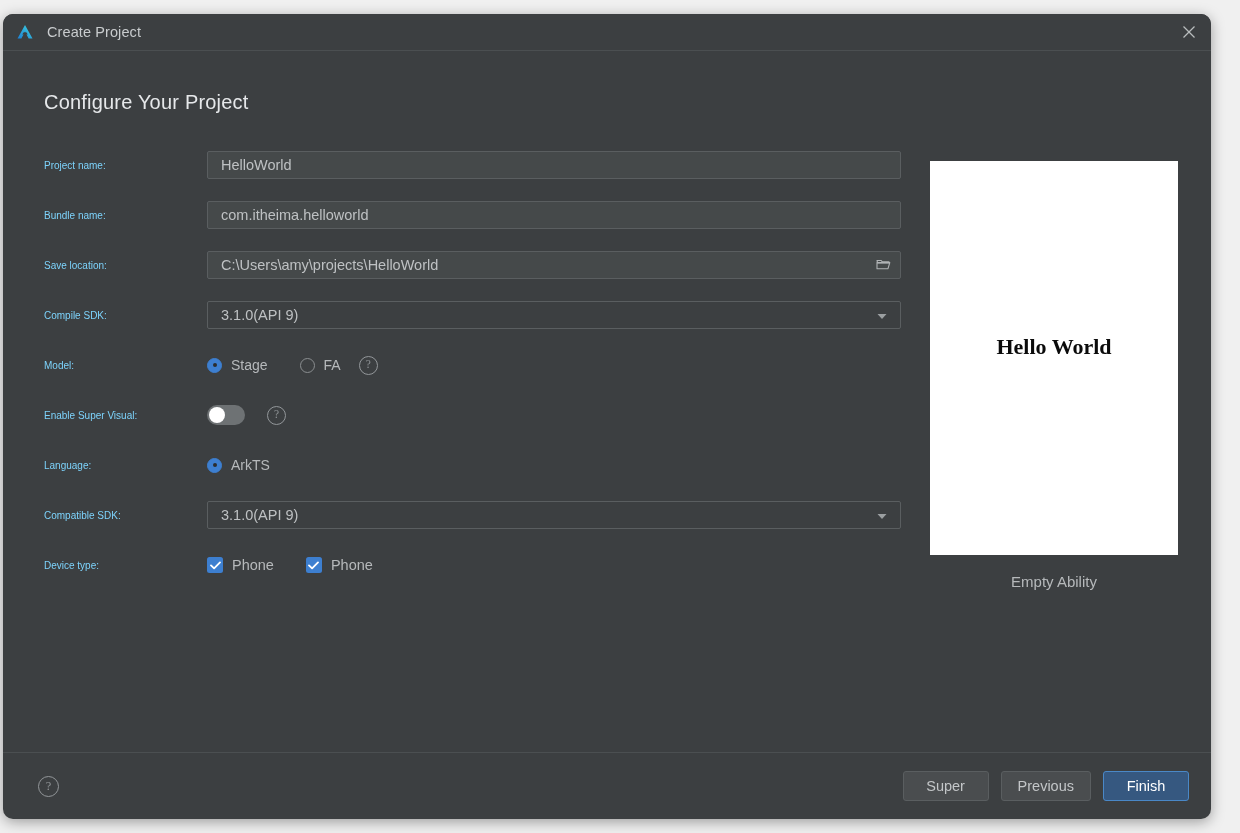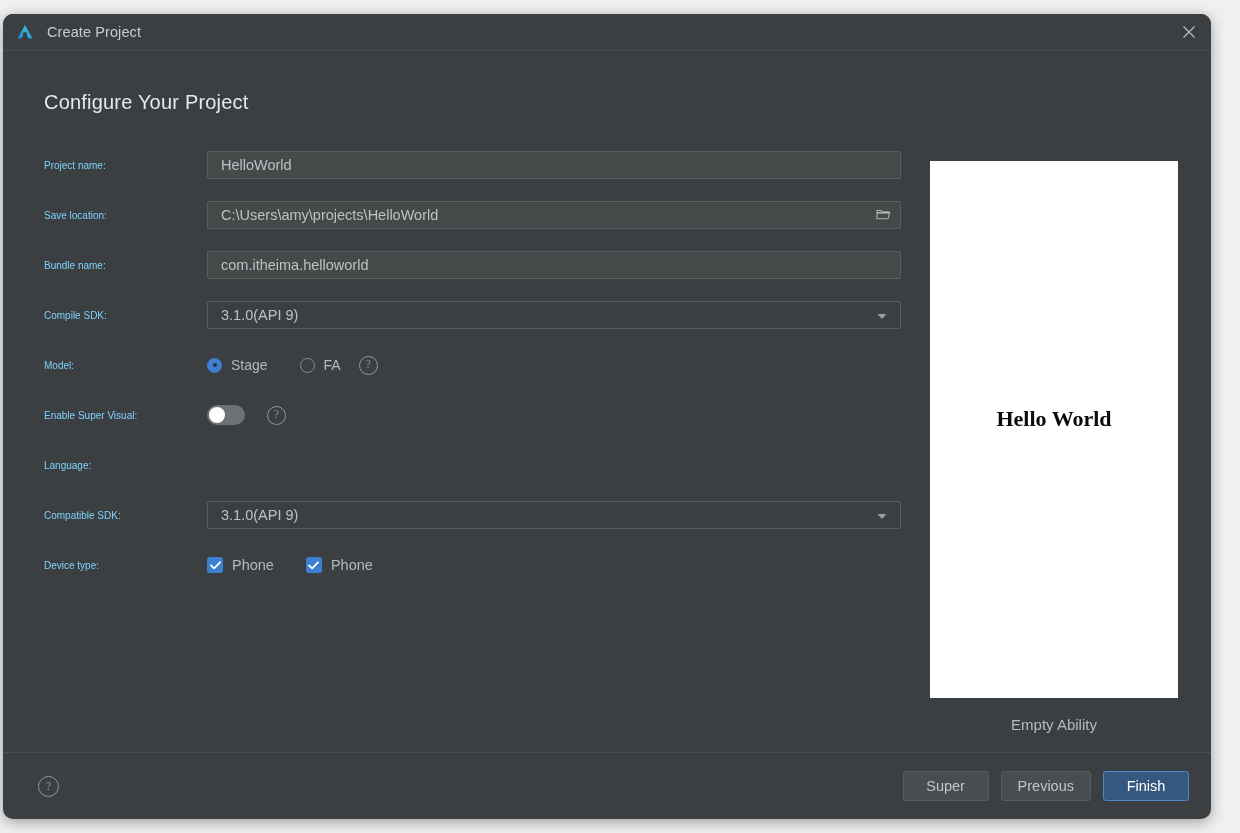--- a/index.html
+++ b/index.html
@@ -241,21 +241,21 @@
   
   .preview {
     position: absolute;
     left: 927px;
     top: 110px;
     width: 248px;
     text-align: center;
   }
   .phone-screen {
     width: 248px;
-    height: 537px;
+    height: 394px;
     background: #ffffff;
     display: flex;
     align-items: center;
     justify-content: center;
     box-sizing: border-box;
   }
   .phone-screen .hw {
     color: #0b0b0b;
     font-family: "Liberation Serif", serif;
     font-weight: bold;
@@ -353,39 +353,39 @@
       <div class="row">
         <div class="label">Project name:</div>
         <div class="field-wrap">
           <div class="textfield">
             <span class="value" title="Project name">HelloWorld</span>
           </div>
         </div>
       </div>
 
       <div class="row">
+        <div class="label">Bundle name:</div>
+        <div class="field-wrap">
+          <div class="textfield">
+            <span class="value" title="Bundle name">com.itheima.helloworld</span>
+          </div>
+        </div>
+      </div>
+
+      <div class="row">
         <div class="label">Save location:</div>
         <div class="field-wrap">
           <div class="textfield">
             <span class="value" title="Save location">C:\Users\amy\projects\HelloWorld</span>
             <span class="trailing">
               <svg width="15" height="14" viewBox="0 0 15 14">
                 <path d="M1 2.5 h4.2 l1.1 1.4 H13 v1.1 H1.6 Z" fill="none" stroke="#b0b3b5" stroke-width="1.1" stroke-linejoin="round"></path>
                 <path d="M1 4.6 h12.8 l-1.9 6.2 H1 Z" fill="none" stroke="#b0b3b5" stroke-width="1.1" stroke-linejoin="round"></path>
               </svg>
             </span>
-          </div>
-        </div>
-      </div>
-
-      <div class="row">
-        <div class="label">Bundle name:</div>
-        <div class="field-wrap">
-          <div class="textfield">
-            <span class="value" title="Bundle name">com.itheima.helloworld</span>
           </div>
         </div>
       </div>
 
       <div class="row">
         <div class="label">Compile SDK:</div>
         <div class="field-wrap">
           <div class="combo">
             <span class="value">3.1.0(API 9)</span>
             <span class="arrow">
@@ -419,20 +419,28 @@
         <div class="field-wrap">
           <span class="toggle">
             <span class="knob"></span>
           </span>
           <span class="help-icon" style="margin-left:22px;">?</span>
         </div>
       </div>
 
       <div class="row">
         <div class="label">Language:</div>
+        <div class="field-wrap">
+          <div class="radio-group">
+            <div class="radio-item">
+              <span class="radio on"></span>
+              <span class="radio-label">ArkTS</span>
+            </div>
+          </div>
+        </div>
       </div>
 
       <div class="row">
         <div class="label">Compatible SDK:</div>
         <div class="field-wrap">
           <div class="combo">
             <span class="value">3.1.0(API 9)</span>
             <span class="arrow">
               <svg width="10" height="7" viewBox="0 0 10 7">
                 <path d="M0.5 1 L9.5 1 L5 6 Z" fill="#9b9fa1"></path>

